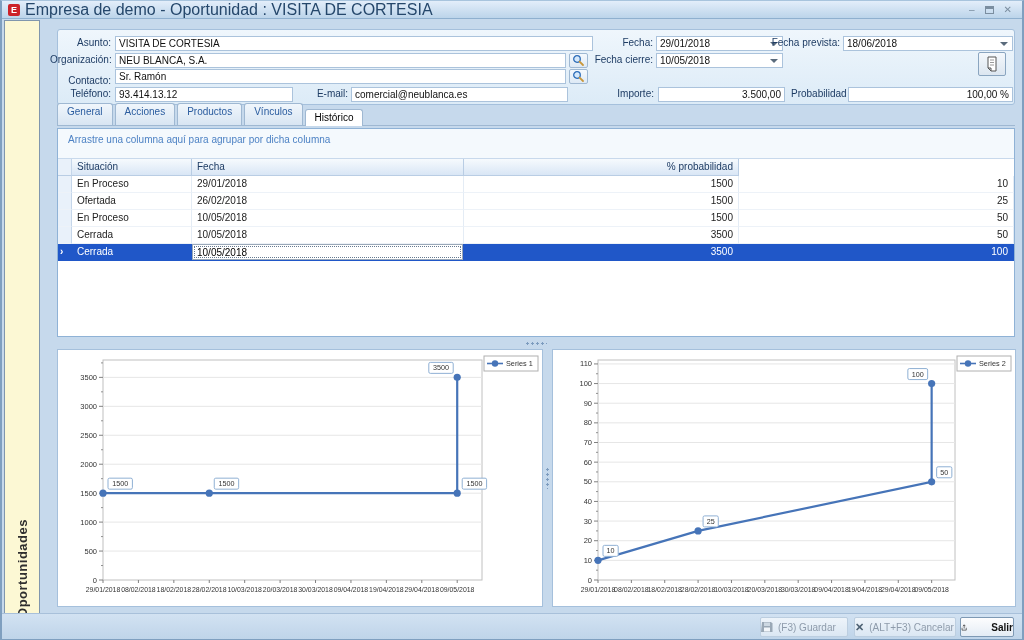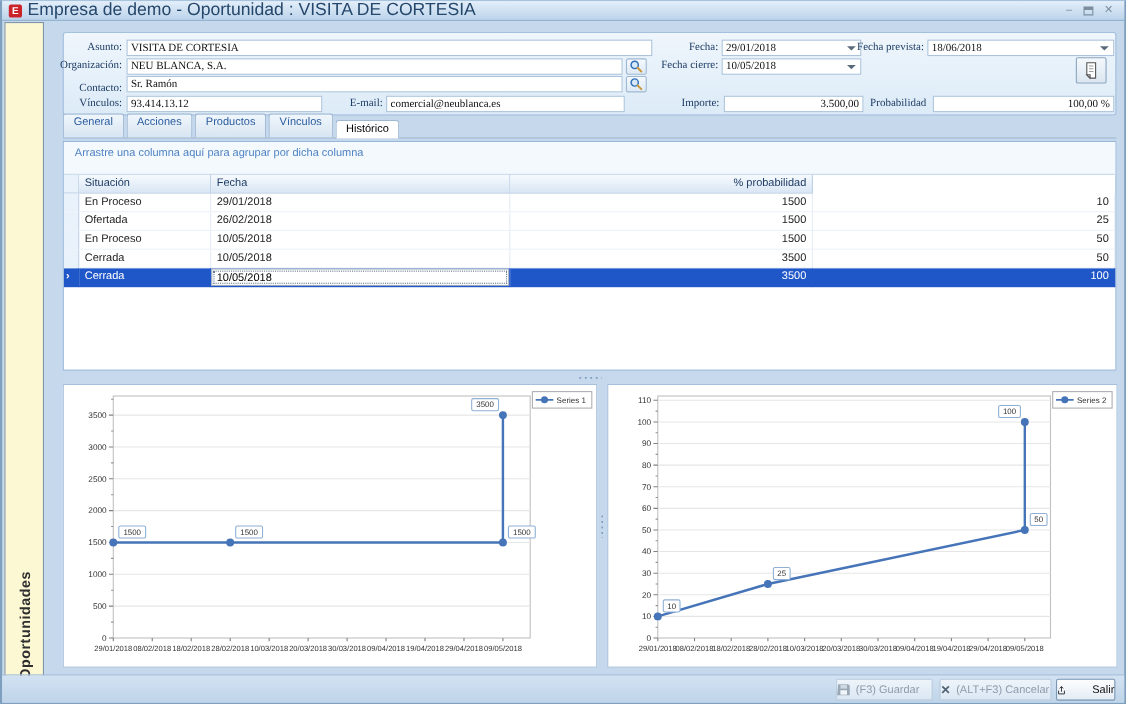--- a/index.html
+++ b/index.html
@@ -19,21 +19,21 @@
 
   
   .side-strip { position:absolute; left:2px; top:19px; width:36px; height:609px;
     background:#fcf8d4; border:1px solid #8096ad; display:flex; flex-direction:column;
     justify-content:flex-end; align-items:center; padding-bottom:10px; }
   .side-label { writing-mode:vertical-rl; transform:rotate(180deg);
     font-size:13px; font-weight:bold; color:#2e2e2e; letter-spacing:.5px; }
 
   
   .form-panel { position:absolute; left:55px; top:28px; width:958px; height:76px;
-    background:linear-gradient(#eff6fc,#dcebf7); border:1px solid #a5c0dc; border-radius:3px;font-family:Liberation Serif, serif; }
+    background:linear-gradient(#eff6fc,#dcebf7); border:1px solid #a5c0dc; border-radius:3px; }
   .f-label { position:absolute; height:14px; font-size:10px; color:#1e3c64; text-align:right; line-height:14px; white-space:nowrap; }
   .f-input { position:absolute; height:15px; background:#fff; border:1px solid #abc3dc;
     font-size:10px; color:#111; line-height:13px; padding:0 3px; white-space:nowrap; overflow:hidden; }
   .f-input.num { text-align:right; }
   .f-input.drop::after { content:""; position:absolute; right:4px; top:5px;
     border:4px solid transparent; border-top:4px solid #5a6b7c; }
   .mini-btn { position:absolute; width:19px; height:15px; border:1px solid #9fb8d2; border-radius:2px;
     background:linear-gradient(#f5f9fd,#dde9f5); display:flex; align-items:center; justify-content:center; cursor:pointer; }
   .doc-btn { position:absolute; left:920px; top:22px; width:28px; height:24px; border:1px solid #8aa5c0; border-radius:2px;
     background:linear-gradient(#f4f8fc,#dce6f0); display:flex; align-items:center; justify-content:center; cursor:pointer; }
@@ -80,21 +80,21 @@
   #chart-right { left:550px; width:464px; }
   svg { font-family:"Liberation Sans", sans-serif; display:block; }
 
   
   .footer { position:absolute; left:0; right:0; top:612px; height:26px;
     background:linear-gradient(#d2e2f2,#bfd4e9); border-top:1px solid #a8c0da; }
   .btn { position:absolute; top:3px; height:20px; border:1px solid #bccee0; border-radius:2px;
     background:linear-gradient(#eef4fa,#dbe7f3); display:flex; align-items:center; justify-content:flex-start;
     gap:5px; font-size:10px; color:#8e9bab; cursor:default; }
   .btn.enabled { border-color:#7e99b4; background:linear-gradient(#fdfdfe,#e4ecf5);
-    color:#111; font-weight:normal; cursor:pointer;gap:24px; }
+    color:#111; font-weight:bold; cursor:pointer;gap:24px; }
   .x-glyph { color:#4e6274; font-weight:bold; font-size:11px; }
 </style>
 </head>
 <body>
 
 <div class="window">
 
   <div class="titlebar">
     <span class="app-icon">E</span>
     <span class="title-text">Empresa de demo - Oportunidad : VISITA DE CORTESIA</span>
@@ -124,21 +124,21 @@
 
     <span class="f-label" style="left:4px;top:44px;width:49px">Contacto:</span>
     <div class="f-input" style="left:57px;top:39px;width:451px">Sr. Ramón</div>
     <span class="mini-btn" style="left:511px;top:39px">
       <svg width="13" height="13" viewBox="0 0 13 13">
           <circle cx="5" cy="5" r="3.3" fill="#d6e9fb" stroke="#2e6db8" stroke-width="1.3"></circle>
           <line x1="7.6" y1="7.6" x2="11" y2="11" stroke="#c9973a" stroke-width="1.8" stroke-linecap="round"></line>
         </svg>
     </span>
 
-    <span class="f-label" style="left:4px;top:57px;width:49px">Vínculos:</span>
+    <span class="f-label" style="left:4px;top:57px;width:49px">Teléfono:</span>
     <div class="f-input" style="left:57px;top:57px;width:178px">93.414.13.12</div>
     <span class="f-label" style="left:240px;top:57px;width:50px">E-mail:</span>
     <div class="f-input" style="left:293px;top:57px;width:217px">comercial@neublanca.es</div>
 
     <span class="f-label" style="left:545px;top:6px;width:50px">Fecha:</span>
     <div class="f-input drop" style="left:598px;top:6px;width:127px">29/01/2018</div>
     <span class="f-label" style="left:712px;top:6px;width:70px">Fecha prevista:</span>
     <div class="f-input drop" style="left:785px;top:6px;width:170px">18/06/2018</div>
 
     <span class="f-label" style="left:530px;top:23px;width:65px">Fecha cierre:</span>

